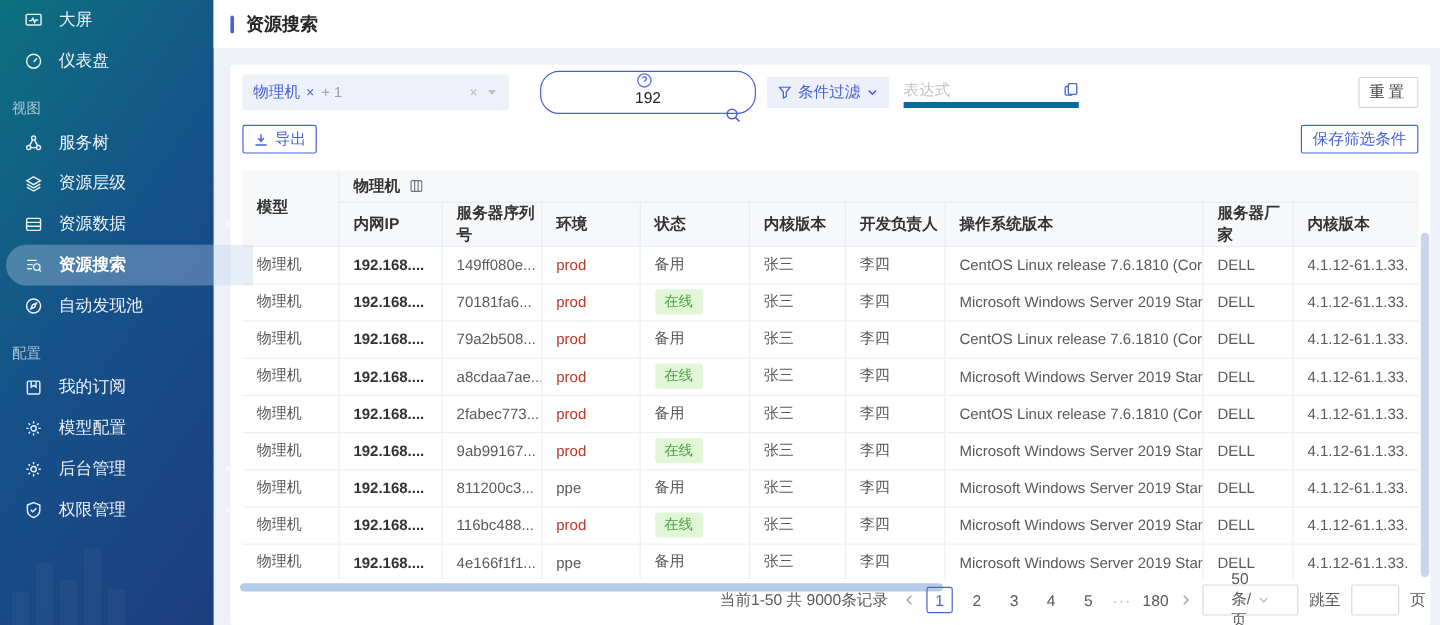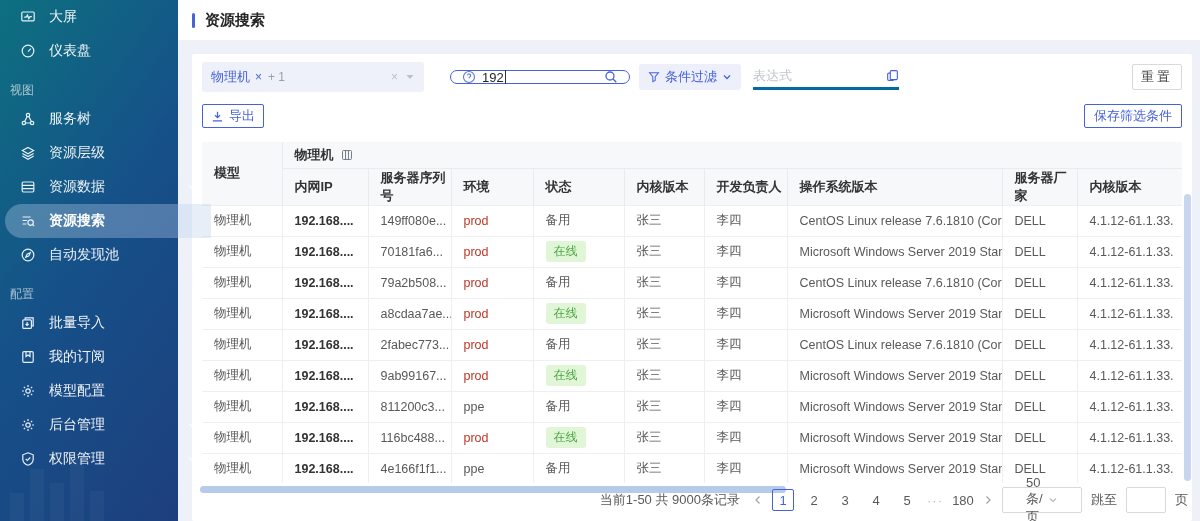--- a/index.html
+++ b/index.html
@@ -29,27 +29,27 @@
 
   
   .frow1 { display:flex; align-items:center; height:30px; margin-bottom:12px; }
   .model-select { width:222px; height:30px; background:#eef1f9; border-radius:3px; display:flex; align-items:center; padding:0 9px; font-size:13px; cursor:pointer; }
   .tag-label { color:#4662d9; }
   .tag-x { color:#4662d9; margin:0 6px 0 5px; font-size:12px; cursor:pointer; }
   .tag-extra { color:#9aa0a6; font-size:12px; }
   .sel-clear { margin-left:auto; color:#bfbfbf; font-size:12px; cursor:pointer; }
   .sel-caret { color:#bfbfbf; margin-left:7px; display:inline-flex; }
 
-  .search-pill { width:180px; height:14px; border:1px solid #4662d9; border-radius:16px; display:flex; align-items:center; padding:0 11px; margin-left:26px; font-size:13px; color:#262626; }
+  .search-pill { width:180px; height:36px; border:1px solid #4662d9; border-radius:16px; display:flex; align-items:center; padding:0 11px; margin-left:26px; font-size:13px; color:#262626;flex-direction:column; }
   .help-ic { color:#5b74d8; display:inline-flex; margin-right:6px; }
   .caret-bar { display:inline-block; width:1px; height:14px; background:#333; margin-left:1px; }
   .mag-ic { margin-left:auto; color:#4662d9; display:inline-flex; cursor:pointer; }
 
   .cond-chip { height:26px; background:#edf0fb; border-radius:3px; color:#4662d9; display:flex; align-items:center; gap:5px; padding:0 9px; margin-left:9px; font-size:13px; cursor:pointer; }
-  .expr { width:146px; height:26px; border-bottom:3px solid #0369a1; display:flex; align-items:center; margin-left:12px; font-size:13px; color:#c0c4cc; }
+  .expr { width:146px; height:26px; border-bottom:5px solid #0369a1; display:flex; align-items:center; margin-left:12px; font-size:13px; color:#c0c4cc; }
   .copy-ic { margin-left:auto; color:#4662d9; display:inline-flex; cursor:pointer; }
   .reset-btn { margin-left:auto; min-width:46px; height:26px; border:1px solid #d9d9d9; border-radius:2px; background:#fff; font-size:13px; color:#404040; display:flex; align-items:center; justify-content:center; padding:0 8px; cursor:pointer; letter-spacing:3px; }
 
   .frow2 { display:flex; align-items:center; height:24px; margin-bottom:14px; }
   .export-btn { height:24px; border:1px solid #4662d9; border-radius:2px; background:#fff; color:#4662d9; font-size:13px; display:flex; align-items:center; gap:5px; padding:0 8px; cursor:pointer; }
   .save-btn { margin-left:auto; height:24px; border:1px solid #4662d9; border-radius:2px; background:#fff; color:#4662d9; font-size:13px; display:flex; align-items:center; padding:0 9px; cursor:pointer; }
 
   
   .table-wrap { height:341px; overflow:hidden; }
   table { border-collapse:collapse; table-layout:fixed; width:1005px; }
@@ -153,30 +153,20 @@
       <div class="nav-item">
         <span class="nicon">
           <svg viewBox="0 0 16 16" width="16" height="16" fill="none" stroke="currentColor" stroke-width="1.2">
             <circle cx="8" cy="8" r="5.8"></circle>
             <path d="M10.3 5.7 L8.9 8.9 5.7 10.3 7.1 7.1 Z"></path>
           </svg>
         </span>
         <span>自动发现池</span>
       </div>
       <div class="nav-label">配置</div>
-      <div class="nav-item">
-        <span class="nicon">
-          <svg viewBox="0 0 16 16" width="16" height="16" fill="none" stroke="currentColor" stroke-width="1.2">
-            <path d="M5.2 4.6 V2.8 h8 v8 h-1.8"></path>
-            <rect x="2.8" y="4.8" width="8.6" height="8.6" rx="1"></rect>
-            <path d="M7.1 7 v3.4 M5.6 9 L7.1 10.5 8.6 9"></path>
-          </svg>
-        </span>
-        <span>批量导入</span>
-      </div>
       <div class="nav-item">
         <span class="nicon">
           <svg viewBox="0 0 16 16" width="16" height="16" fill="none" stroke="currentColor" stroke-width="1.2">
             <rect x="2.8" y="2.6" width="10.4" height="10.8" rx="1.2"></rect>
             <path d="M6 2.8 v4.8 l2-1.5 2 1.5 V2.8"></path>
           </svg>
         </span>
         <span>我的订阅</span>
       </div>
       <div class="nav-item">

